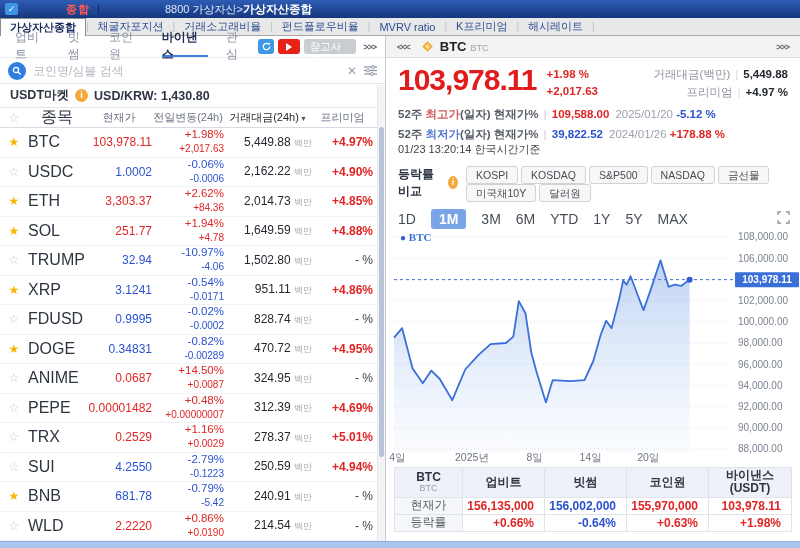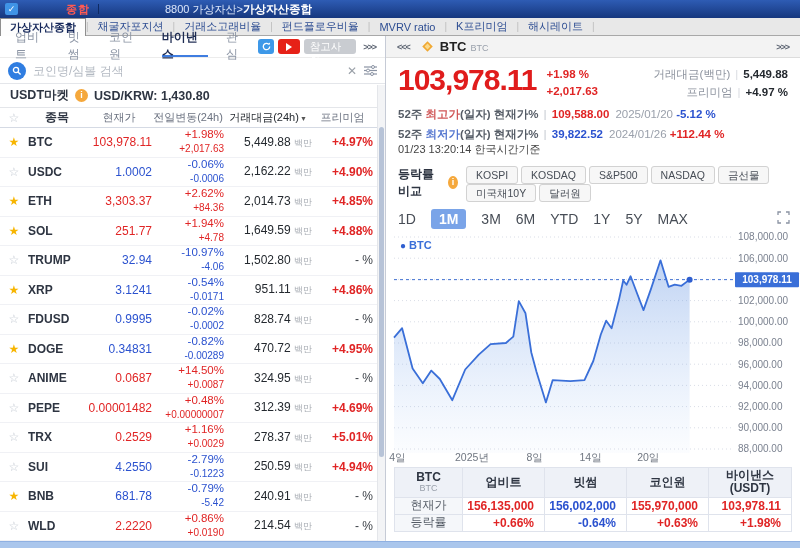--- a/index.html
+++ b/index.html
@@ -47,21 +47,21 @@
 
   
   .marketrow { height:24px; display:flex; align-items:center; padding:0 10px; font-size:12.5px; font-weight:bold; color:#2e3542; border-bottom:1px solid #e4e6ea; gap:6px; flex:0 0 auto; }
   .infoicon { width:13px; height:13px; border-radius:50%; background:#f5a83c; color:#fff; font-size:9px; font-weight:bold; text-align:center; line-height:13px; font-style:normal; }
 
   
   .thead { height:20px; display:flex; align-items:center; font-size:11px; color:#6b7280; border-bottom:1px solid #d5dae4; flex:0 0 auto; padding-right:8px; }
   .tbody { flex:1 1 auto; display:flex; flex-direction:column; padding-right:8px; }
   .row { flex:1 1 auto; display:flex; align-items:center; border-bottom:1px solid #f0f1f5; font-size:12px; }
   .c-star { width:28px; text-align:center; flex:0 0 auto; font-size:12px; }
-  .c-sym { width:58px; flex:0 0 auto; font-weight:bold; color:#2e3542; font-size:12px; }
+  .c-sym { width:58px; flex:0 0 auto; font-weight:normal; color:#2e3542; font-size:16px; }
   .c-price { width:66px; flex:0 0 auto; text-align:right; }
   .c-chg { width:72px; flex:0 0 auto; text-align:right; line-height:1.15; }
   .c-chg .pct { font-size:11.5px; }
   .c-chg .abs { font-size:10px; }
   .c-vol { width:88px; flex:0 0 auto; text-align:right; color:#24292f; }
   .c-vol .unit { font-size:9px; color:#a4a9b0; }
   .c-prem { flex:1; text-align:right; font-weight:bold; padding-right:4px; }
   .hc { text-align:center; }
   .star-on { color:#f7b500; }
   .star-off { color:#c3c9d2; }
@@ -100,21 +100,21 @@
   .comparerow { display:flex; align-items:center; padding:8px 10px 4px 12px; gap:5px; flex:0 0 auto; }
   .complabel { font-size:12px; font-weight:bold; color:#2e3542; }
   .chip { font-size:10.5px; color:#474d56; background:#f7f7f7; border:1px solid #d2d2d2; border-radius:3px; padding:2px 9px; margin-left:3px; }
   .rangesrow { display:flex; align-items:center; padding:4px 12px 2px 12px; gap:15px; font-size:14px; color:#474d56; flex:0 0 auto; position:relative; }
   .range { padding:2px 0; }
   .range-active { background:#7aa4e8; color:#fff; border-radius:3px; padding:2px 8px; font-weight:bold; }
   .expandicon { position:absolute; right:10px; top:6px; }
 
   
   .chartwrap { position:relative; flex:0 0 auto; height:232px; }
-  .legend { position:absolute; left:14px; top:8px; font-size:11px; color:#3a6fd8; font-weight:bold; }
+  .legend { position:absolute; left:14px; top:0; font-size:11px; color:#3a6fd8; font-weight:bold;font-family:Liberation Serif, serif; }
   .legend .dot { color:#2f5fd0; font-size:10px; }
 
   
   .extable { margin:4px 8px 0 8px; display:grid; grid-template-columns:68px repeat(4,1fr); border:1px solid #dfe3ec; border-bottom:none; font-size:12px; flex:0 0 auto; }
   .xc { border-right:1px solid #dfe3ec; border-bottom:1px solid #dfe3ec; display:flex; align-items:center; justify-content:center; }
   .xc:nth-child(5n) { border-right:none;text-align:center; }
   .xhead { background:#eef1f7; height:30px; font-weight:bold; color:#2e3542; flex-direction:column; line-height:1.1; }
   .xcorner { background:#eef1f7; }
   .xcorner .sub { font-size:9px; color:#99a0ab; font-weight:normal; }
   .xlab { background:#f5f7fa; color:#555c66; height:17px; }
@@ -358,21 +358,21 @@
           </span>
           <span class="qright">
             <span class="qlabel">거래대금(백만)</span><span class="qsep">|</span><span class="qval">5,449.88</span><br>
             <span class="qlabel">프리미엄</span><span class="qsep">|</span><span class="qval c-up">+4.97 %</span>
           </span>
         </div>
         <div class="wkrow">
           <span>52주 </span><span class="hl-red">최고가</span><span>(일자) 현재가%</span><span class="qsep">|</span><span class="c-up">109,588.00</span><span class="date">2025/01/20</span> <span class="c-down">-5.12 %</span>
         </div>
         <div class="wkrow">
-          <span>52주 </span><span class="hl-blue">최저가</span><span>(일자) 현재가%</span><span class="qsep">|</span><span class="c-down">39,822.52</span><span class="date">2024/01/26</span> <span class="c-up">+112.44 %</span>
+          <span>52주 </span><span class="hl-blue">최저가</span><span>(일자) 현재가%</span><span class="qsep">|</span><span class="c-down">39,822.52</span><span class="date">2024/01/26</span> <span class="c-up">+178.88 %</span>
         </div>
         <div class="tstamp">01/23 13:20:14 한국시간기준</div>
       </div>
 
       <div class="comparerow">
         <span class="complabel">등락률비교</span>
         <i class="infoicon">i</i>
         <span id="chips"><span class="chip">KOSPI</span><span class="chip">KOSDAQ</span><span class="chip">S&amp;P500</span><span class="chip">NASDAQ</span><span class="chip">금선물</span><span class="chip">미국채10Y</span><span class="chip">달러원</span></span>
       </div>
 

